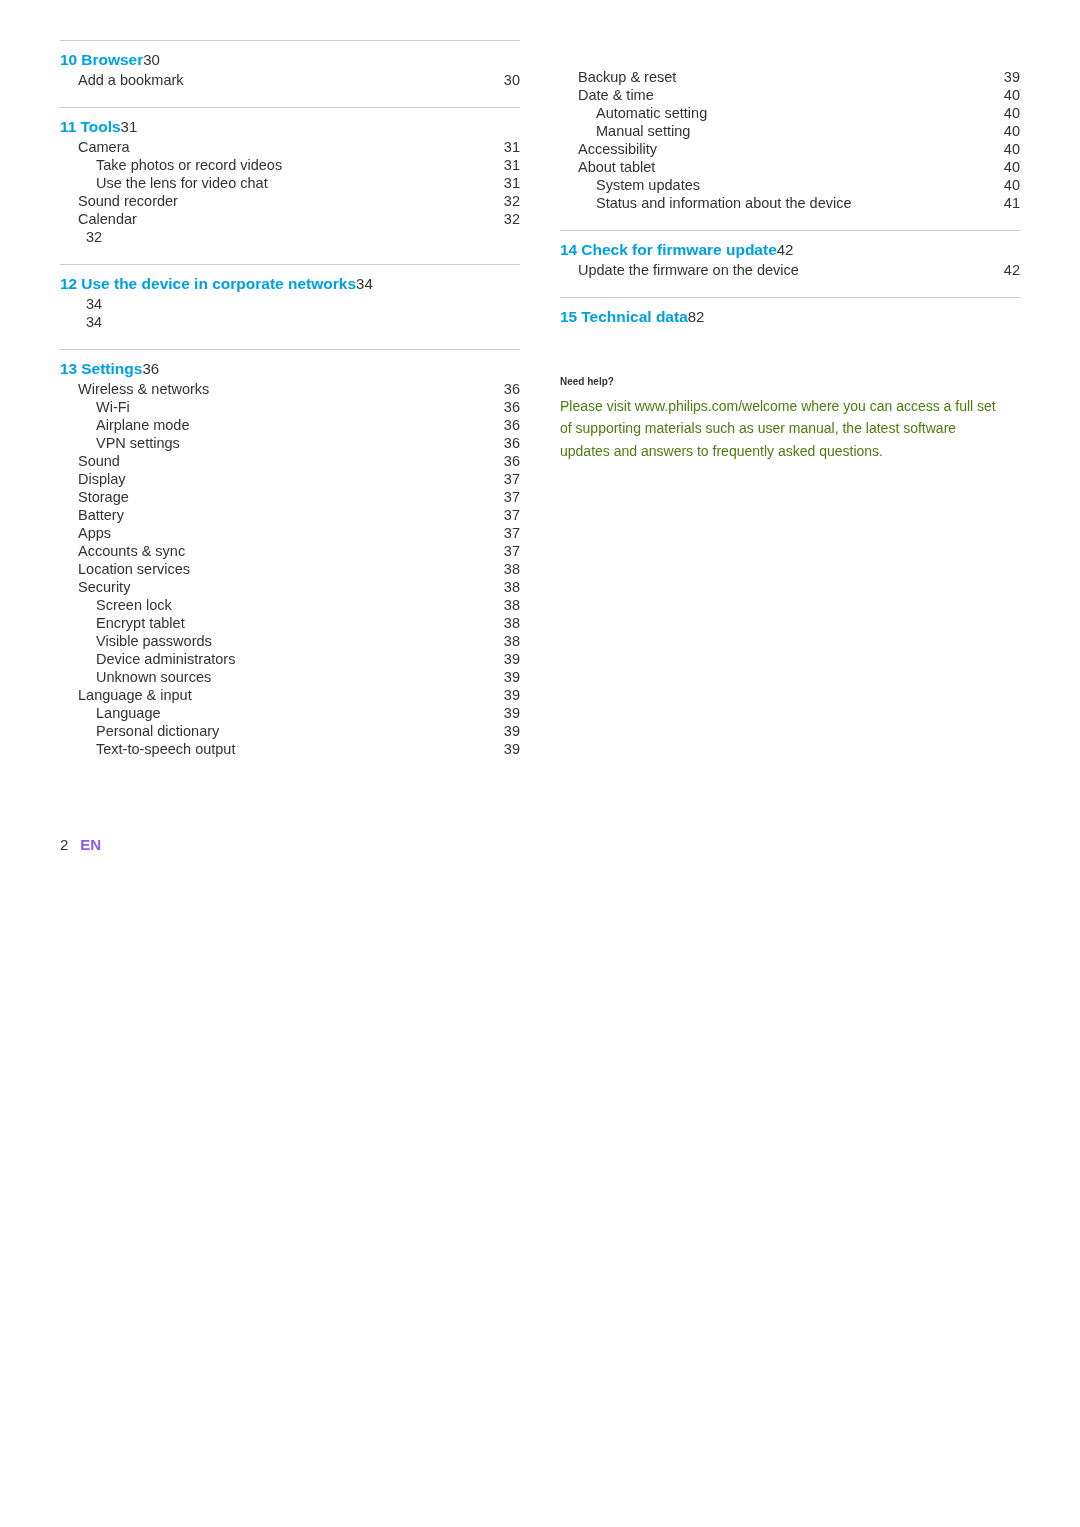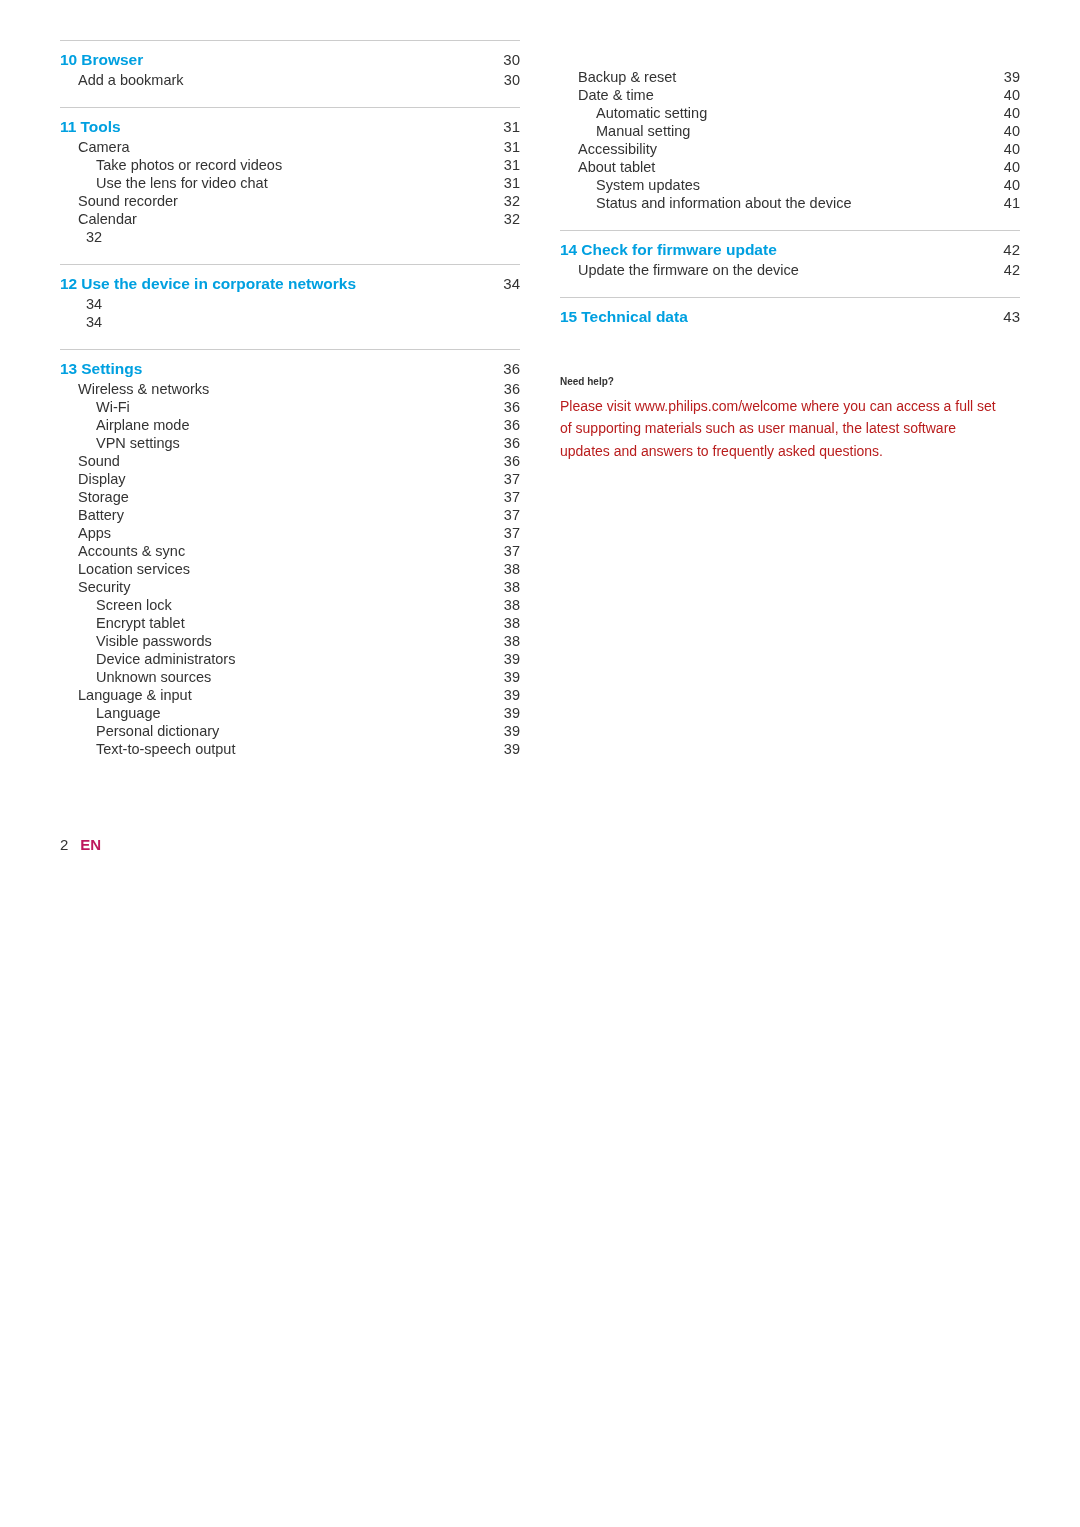--- a/index.html
+++ b/index.html
@@ -41,21 +41,20 @@
     }
 
     .section-number {
       color: #00a0e0;
       font-weight: bold;
       margin-right: 4px;
     }
 
     .section-header-row {
       display: flex;
-      justify-content: space-between;
       align-items: baseline;
       margin-bottom: 2px;
     }
 
     .section-header-row .section-title {
       margin-bottom: 0;
     }
 
     .section-page-num {
       font-size: 15px;
@@ -95,21 +94,21 @@
 
     .need-help-title {
       font-size: 10px;
       font-weight: bold;
       color: #333;
       margin-bottom: 8px;
     }
 
     .need-help-text {
       font-size: 14px;
-      color: #b91c1c;
+      color: #4d7c0f;
       line-height: 1.6;
       max-width: 440px;
     }
 
     .footer-row {
       margin-top: 60px;
       display: flex;
       align-items: center;
       gap: 12px;
       font-size: 14px;
@@ -117,21 +116,21 @@
     }
 
     .footer-page-num {
       font-size: 15px;
       color: #333;
     }
 
     .footer-en {
       font-weight: bold;
       font-size: 15px;
-      color: #be185d;
+      color: #8b5cf6;
     }
   </style>
 </head>
 <body>
 
 <div class="page-content">
 
   <div class="left-col">
 
     <div class="section">
@@ -346,21 +345,21 @@
         <span class="toc-row-page">42</span>
       </div>
     </div>
 
     <div class="section">
       <hr class="section-divider">
       <div class="section-header-row">
         <div class="section-title">
           <span class="section-number">15</span><span>Technical data</span>
         </div>
-        <div class="section-page-num">43</div>
+        <div class="section-page-num">82</div>
       </div>
     </div>
 
     <div class="bottom-area">
       <div class="need-help-title">Need help?</div>
       <div class="need-help-text">Please visit www.philips.com/welcome where you can access a full set of supporting materials such as user manual, the latest software updates and answers to frequently asked questions.</div>
     </div>
   </div>
 </div>
 

